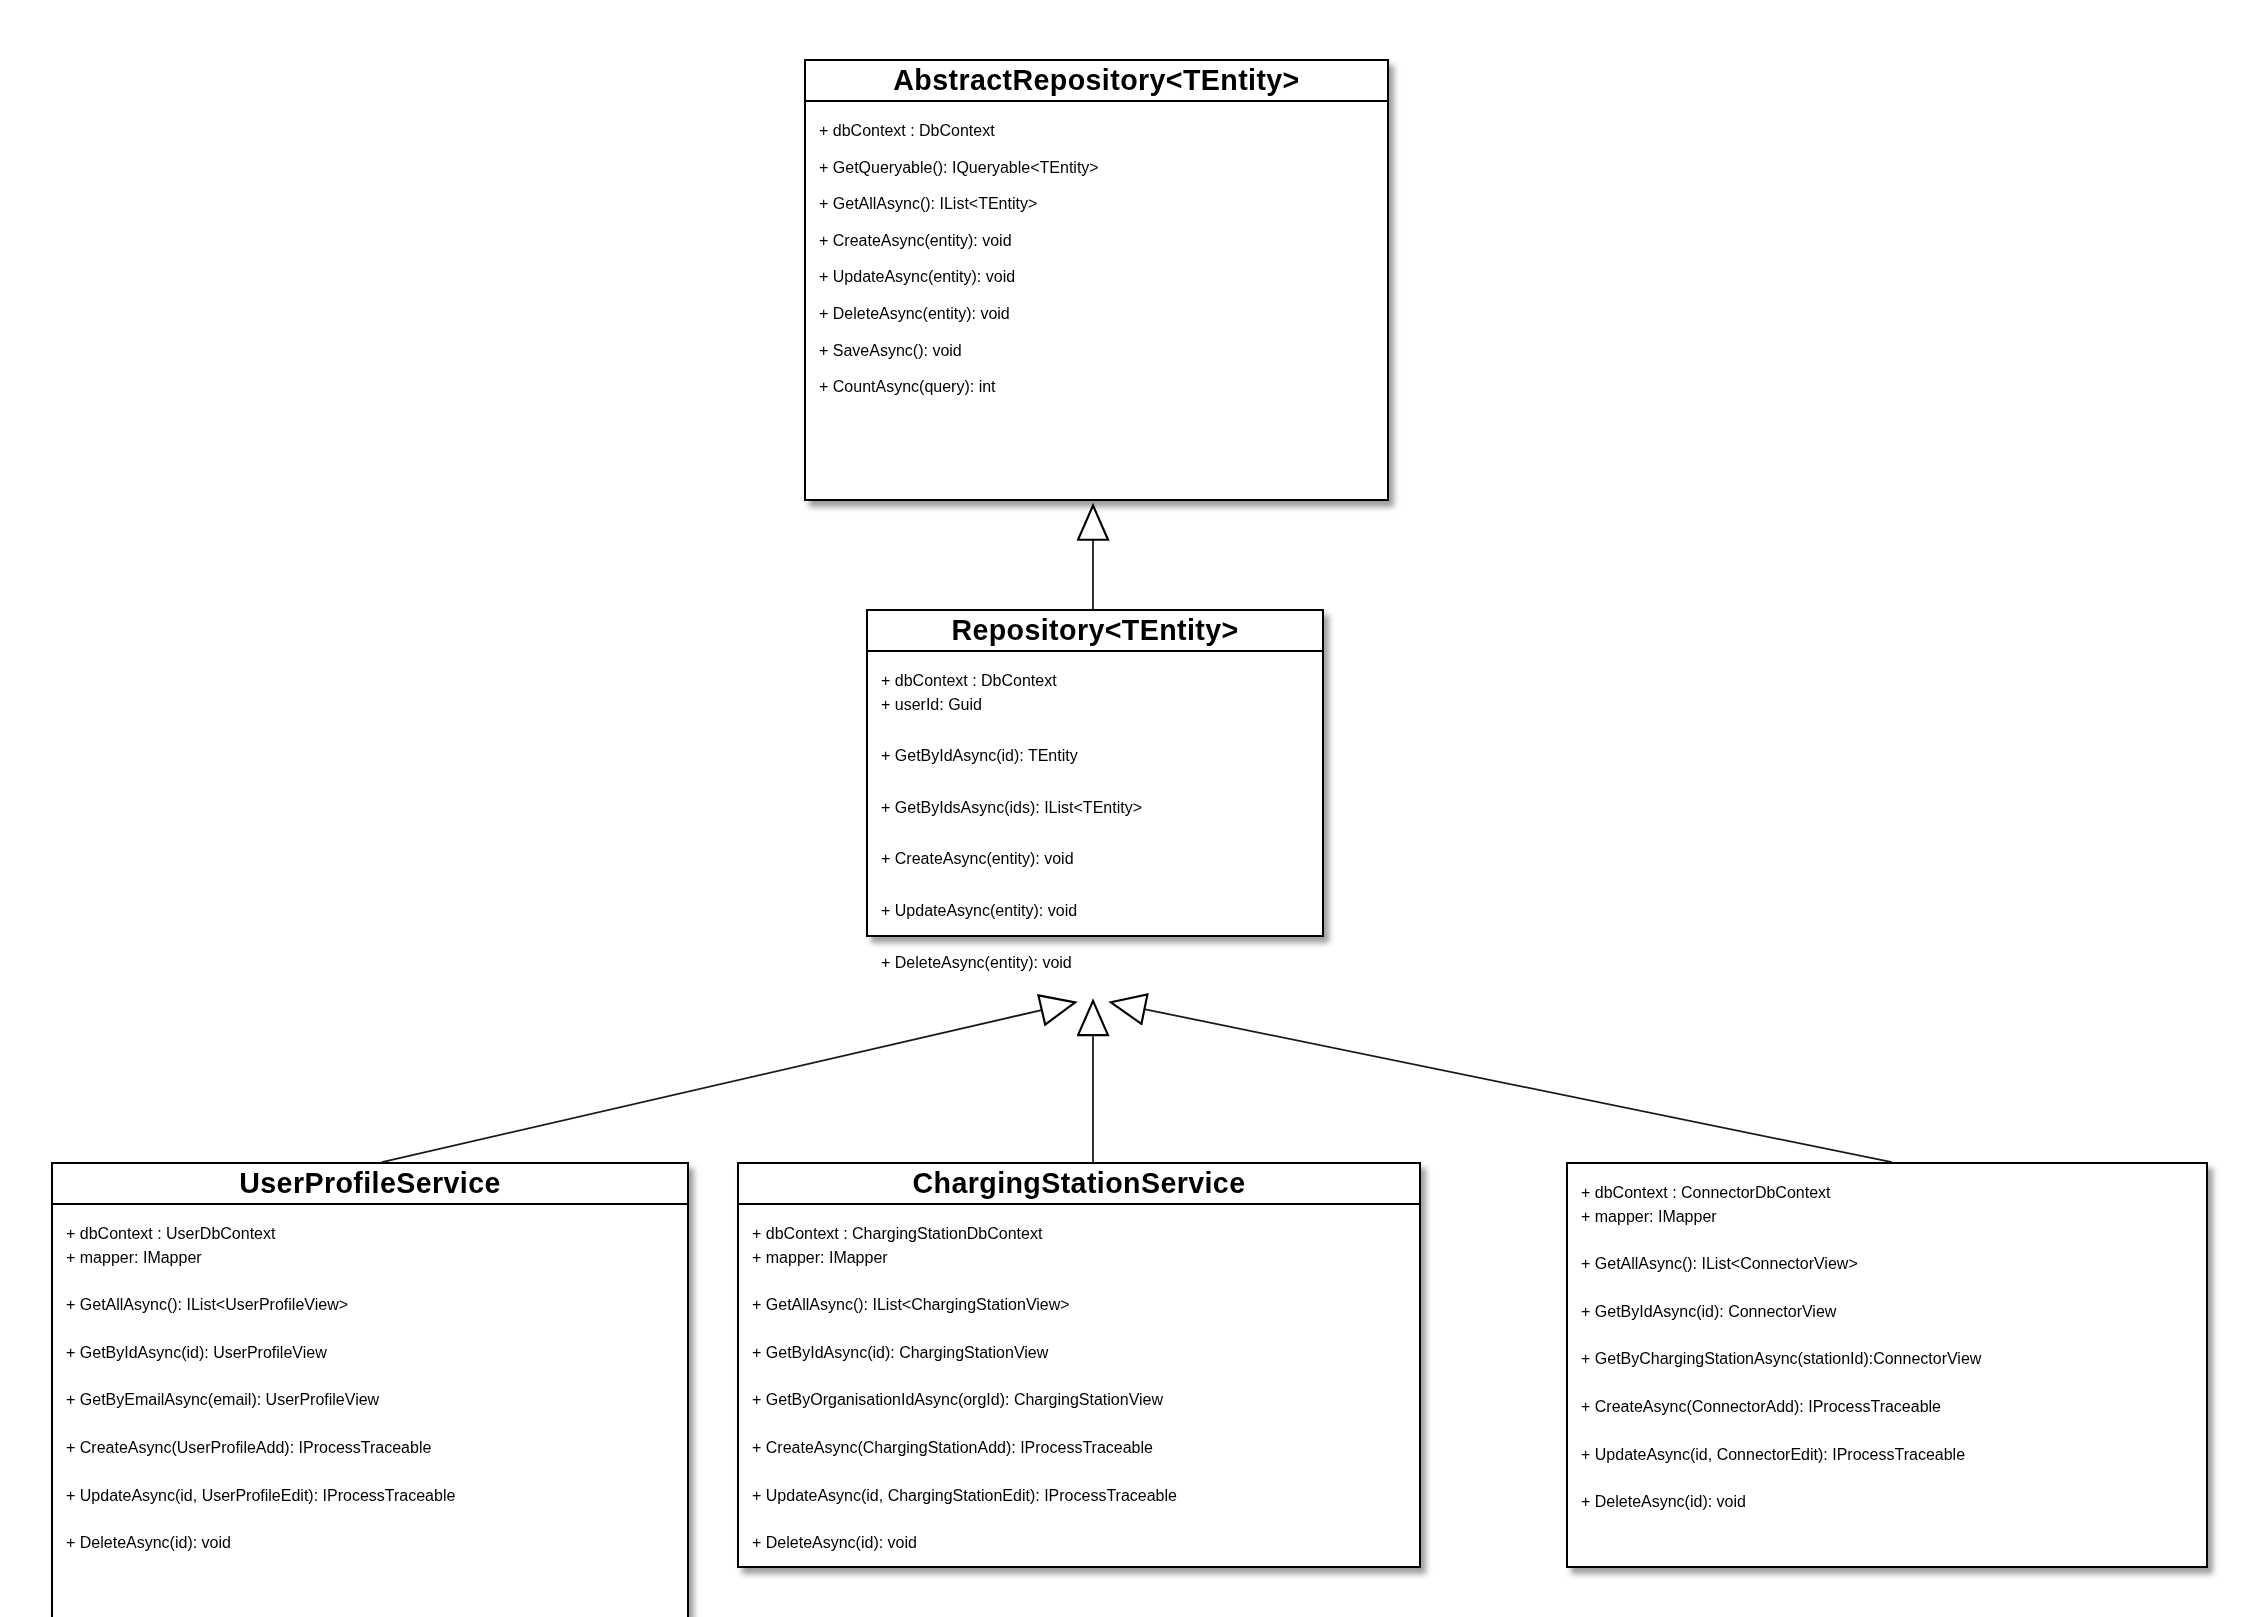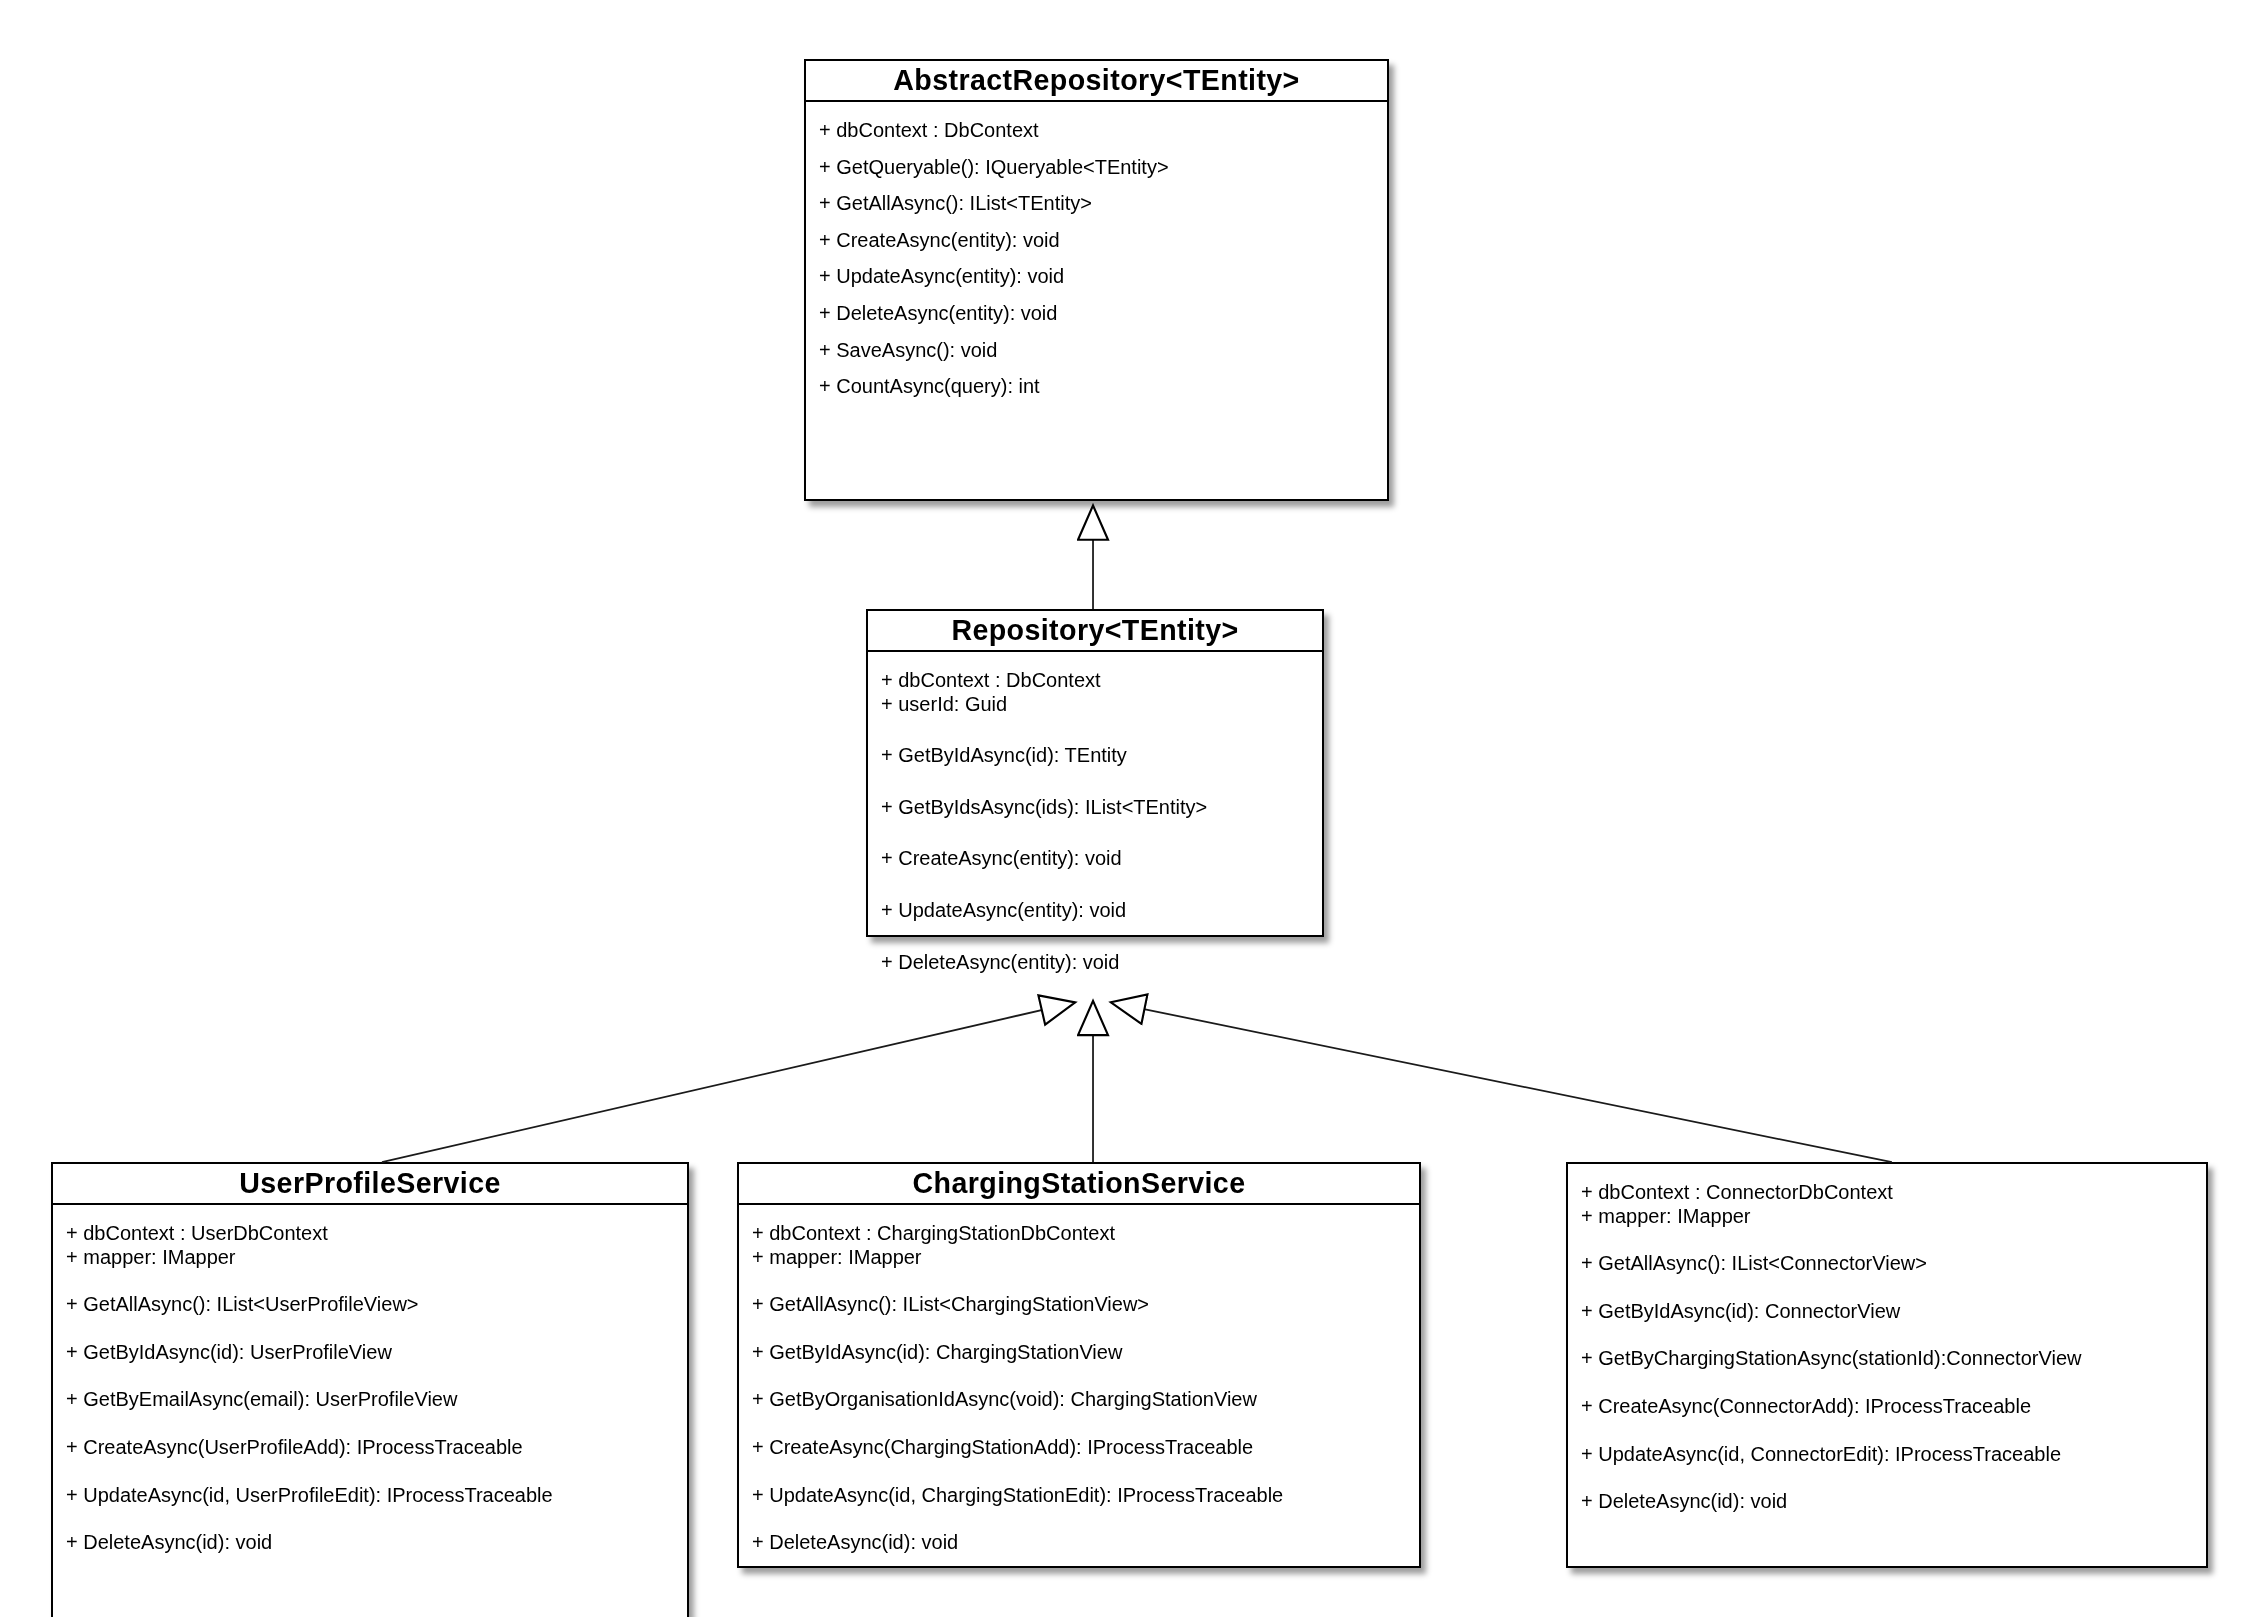--- a/index.html
+++ b/index.html
@@ -27,21 +27,21 @@
     align-items: center;
     justify-content: center;
     font-weight: bold;
     font-size: 28.6px;
     letter-spacing: 0.4px;
     white-space: nowrap;
     overflow: hidden;
   }
   .uml-body {
     padding: 17px 13px 0 13px;
-    font-size: 20px;
+    font-size: 16px;
     white-space: nowrap;
     overflow: hidden;
   }
   .line { line-height: 23.6px; }
   .attrs { margin-bottom: 5.7px; }
   .method { margin-top: 24px; }
   .tight-methods .method { margin-top: 28px; }
   .abs-spacing .method { margin-top: 13px; }
   .wires {
     position: absolute;
@@ -103,21 +103,21 @@
 
   <div class="uml-class" style="left:737px; top:1162px; width:684px; height:406px;">
     <div class="uml-title">ChargingStationService</div>
     <div class="uml-body">
       <div class="attrs">
         <div class="line">+ dbContext : ChargingStationDbContext</div>
         <div class="line">+ mapper: IMapper</div>
       </div>
       <div class="line method">+ GetAllAsync(): IList&lt;ChargingStationView&gt;</div>
       <div class="line method">+ GetByIdAsync(id): ChargingStationView</div>
-      <div class="line method">+ GetByOrganisationIdAsync(void): ChargingStationView</div>
+      <div class="line method">+ GetByOrganisationIdAsync(orgId): ChargingStationView</div>
       <div class="line method">+ CreateAsync(ChargingStationAdd): IProcessTraceable</div>
       <div class="line method">+ UpdateAsync(id, ChargingStationEdit): IProcessTraceable</div>
       <div class="line method">+ DeleteAsync(id): void</div>
     </div>
   </div>
 
   <div class="uml-class" style="left:1566px; top:1162px; width:642px; height:406px;">
     <div class="uml-body">
       <div class="attrs">
         <div class="line">+ dbContext : ConnectorDbContext</div>

